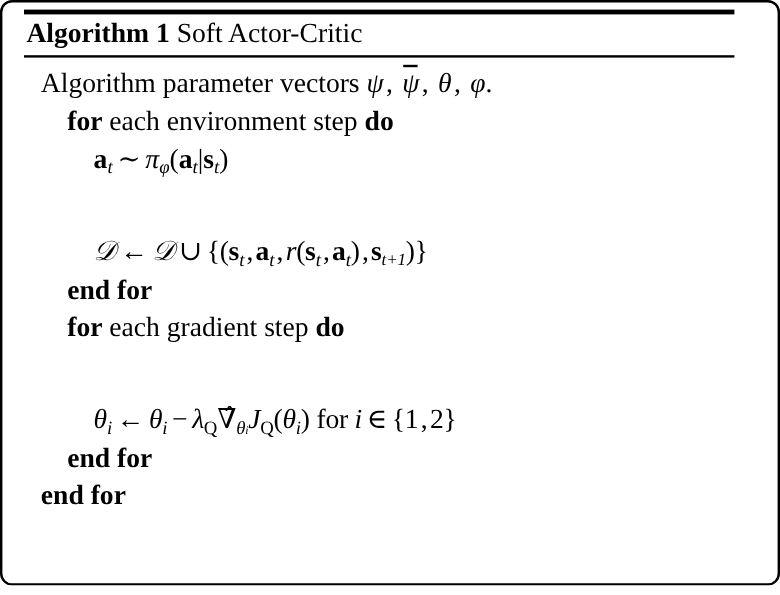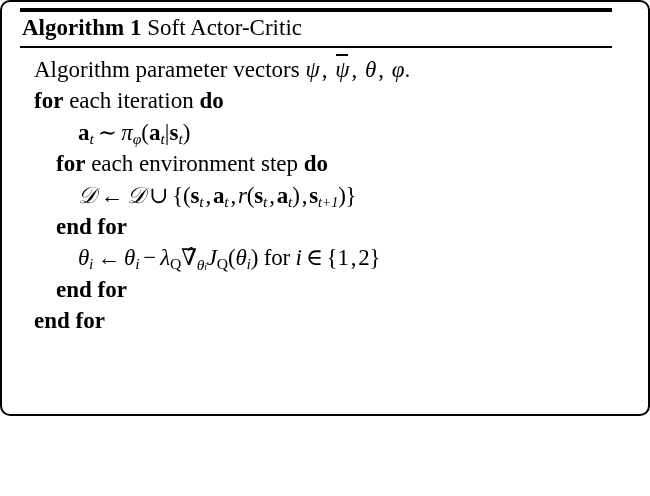--- a/index.html
+++ b/index.html
@@ -3,21 +3,21 @@
 <meta charset="utf-8">
 <style>
   html, body {
     margin: 0;
     padding: 0;
     background: #ffffff;
   }
   #page {
     position: relative;
     width: 650px;
-    height: 416px;
+    height: 488px;
     background: #ffffff;
     overflow: hidden;
     box-sizing: border-box;
     border: 2px solid #000000;
     border-radius: 10px;
     font-family: "Liberation Serif", "DejaVu Serif", serif;
     color: #000000;
   }
   .algo {
     position: absolute;
@@ -74,21 +74,21 @@
   .ovl { position: relative; display: inline-block; }
   .ovl > .bar {
     position: absolute;
     left: 6%;
     right: 10%;
     top: 0.02em;
     height: 1.6px;
     background: #000;
   }
   .nabla { font-style: normal; }
-  .tight { letter-spacing: -0.2px; }
+  .tight { letter-spacing: -0.2px; margin-top: 46px; }
 </style>
 </head>
 <body>
 
 <div id="page">
   <div class="algo">
 
     <div class="rule-top"></div>
 
     <div class="title">
@@ -96,41 +96,41 @@
     </div>
 
     <div class="rule-mid"></div>
 
     <div class="body">
 
       <div class="line ind0">
         <span>Algorithm parameter vectors</span><span>&nbsp;</span><span class="m">ψ</span><span class="opn">,</span><span>&nbsp;</span><span class="m ovl"><span class="bar"></span><span>ψ</span></span><span class="opn">,</span><span>&nbsp;</span><span class="m">θ</span><span class="opn">,</span><span>&nbsp;</span><span class="m">φ</span><span>.</span>
       </div>
 
-      <div class="line ind0">
-        <span class="kw">for</span><span>&nbsp;</span><span>each iteration</span><span>&nbsp;</span><span class="kw">do</span>
+
+      <div class="line ind1">
+        <span class="kw">for</span><span>&nbsp;</span><span>each environment step</span><span>&nbsp;</span><span class="kw">do</span>
       </div>
 
       <div class="line ind2">
         <span class="mv">a</span><sub>t</sub><span class="op">∼</span><span class="m">π</span><sub>φ</sub><span class="mu">(</span><span class="mv">a</span><sub>t</sub><span class="mu">|</span><span class="mv">s</span><sub>t</sub><span class="mu">)</span>
-      </div>
-
-      <div class="line ind1">
-        <span class="kw">for</span><span>&nbsp;</span><span>each environment step</span><span>&nbsp;</span><span class="kw">do</span>
       </div>
 
 
       <div class="line ind2 tight">
         <span class="m">𝒟</span><span class="op">←</span><span class="m">𝒟</span><span class="op">∪</span><span class="mu">{</span><span class="mu">(</span><span class="mv">s</span><sub>t</sub><span class="opn">,</span><span class="mv">a</span><sub>t</sub><span class="opn">,</span><span class="m">r</span><span class="mu">(</span><span class="mv">s</span><sub>t</sub><span class="opn">,</span><span class="mv">a</span><sub>t</sub><span class="mu">)</span><span class="opn">,</span><span class="mv">s</span><sub class="sub2">t+1</sub><span class="mu">)</span><span class="mu">}</span>
       </div>
 
       <div class="line ind1">
         <span class="kw">end for</span>
       </div>
 
+      <div class="line ind1">
+        <span class="kw">for</span><span>&nbsp;</span><span>each gradient step</span><span>&nbsp;</span><span class="kw">do</span>
+      </div>
 
 
       <div class="line ind2 tight">
         <span class="m">θ</span><sub>i</sub><span class="op">←</span><span class="m">θ</span><sub>i</sub><span class="op">−</span><span class="m">λ</span><sub class="up">Q</sub><span class="nabla">∇̂</span><sub><span>θ</span><span class="sub2">i</span></sub><span class="m">J</span><sub class="up">Q</sub><span class="mu">(</span><span class="m">θ</span><sub>i</sub><span class="mu">)</span><span>&nbsp;</span><span class="mu">for</span><span>&nbsp;</span><span class="m">i</span><span class="op">∈</span><span class="mu">{</span><span class="mu">1</span><span class="opn">,</span><span class="mu">2</span><span class="mu">}</span>
       </div>
 
 
 
       <div class="line ind1">
         <span class="kw">end for</span>

